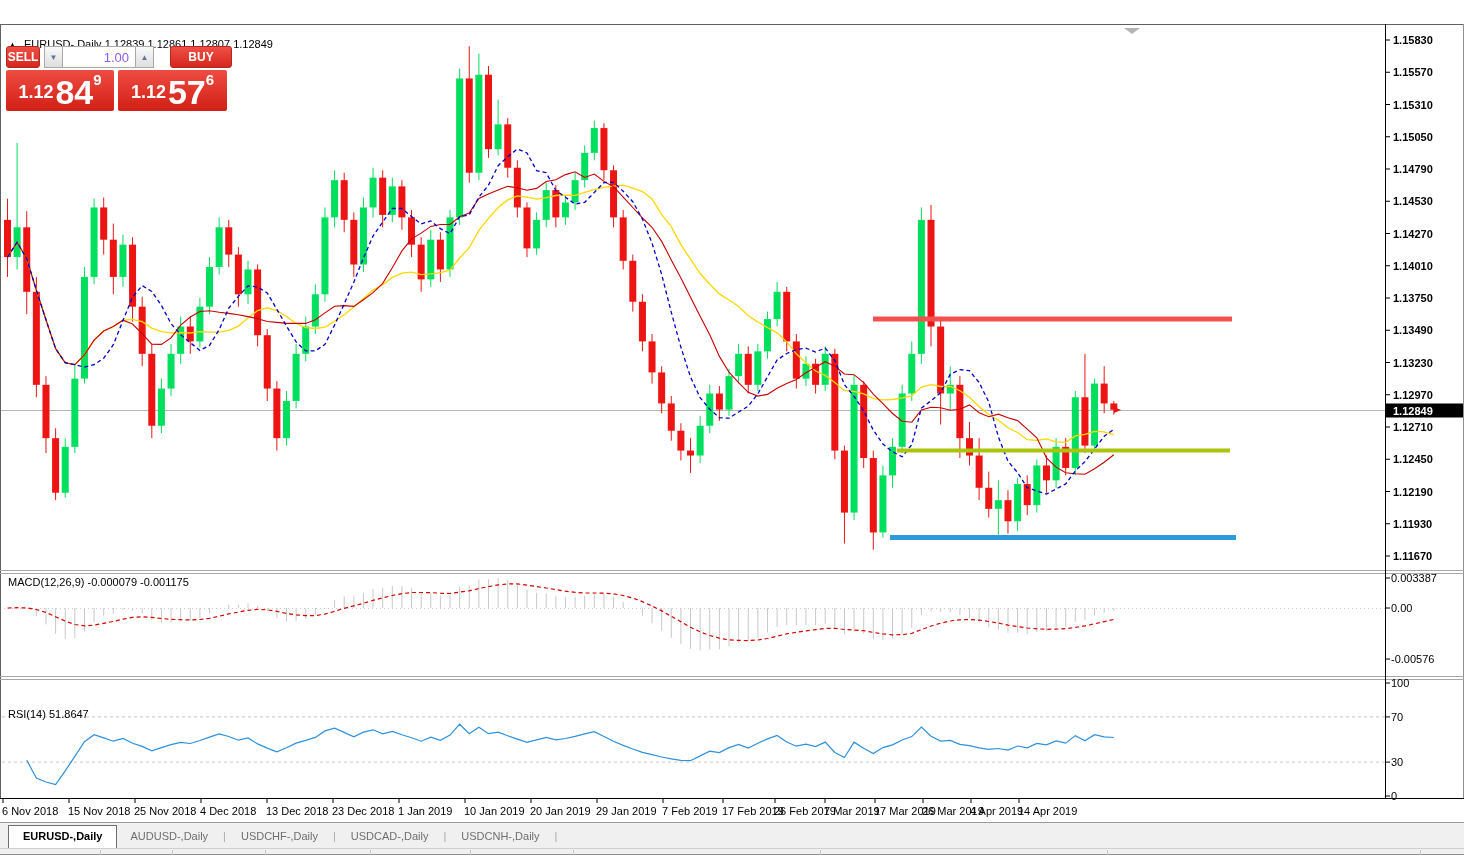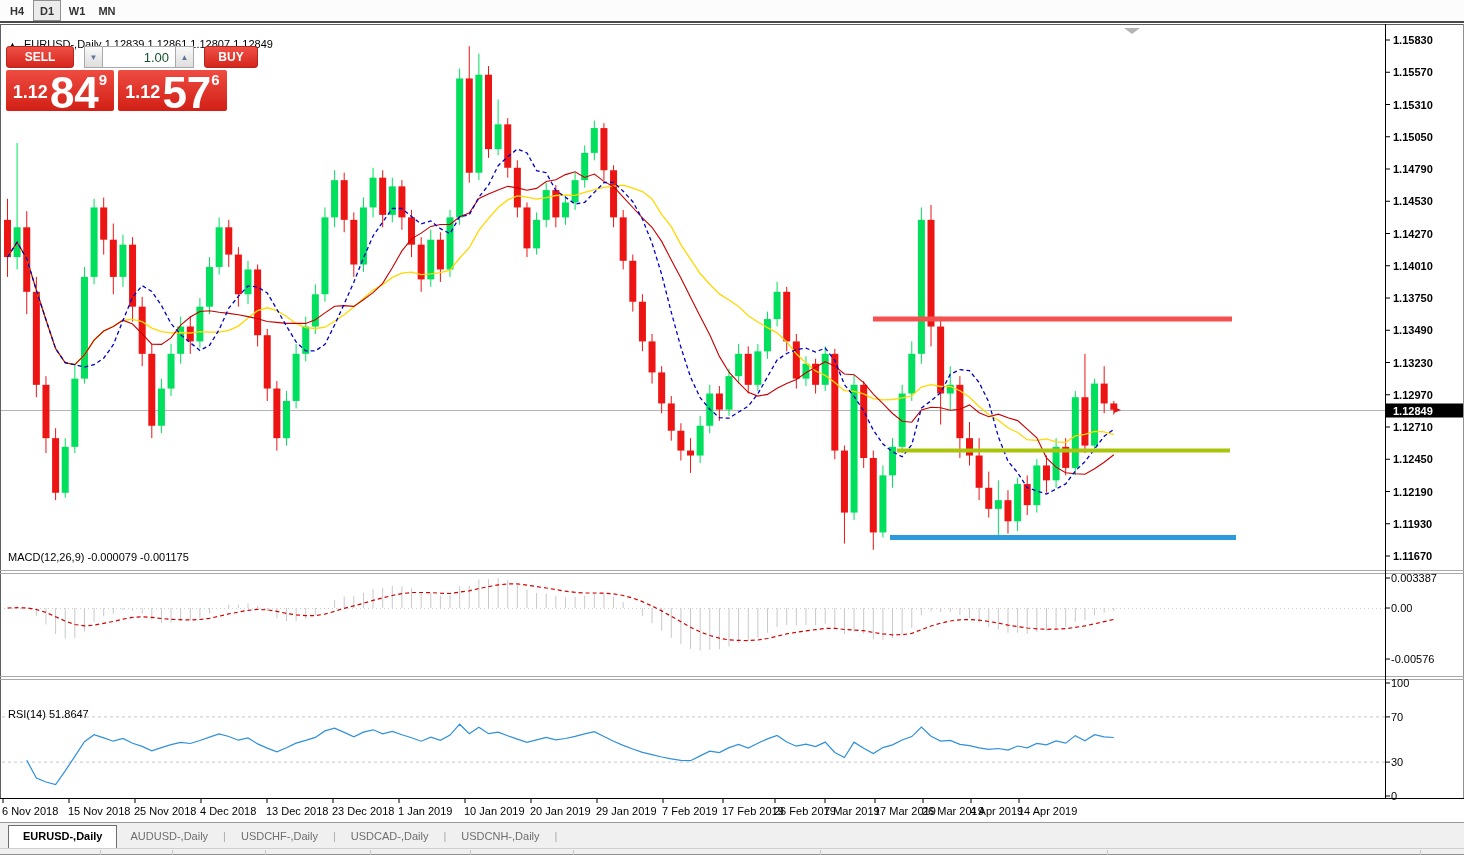--- a/index.html
+++ b/index.html
@@ -11,36 +11,36 @@
     border-bottom:2px solid #4a4a4a;display:flex;align-items:center;padding-left:3px;box-sizing:border-box;z-index:5;}
   .tfbtn{min-width:26px;height:19px;display:flex;align-items:center;justify-content:center;
     font-size:11px;font-weight:bold;color:#333;border:1px solid transparent;margin-right:2px;cursor:default;}
   .tfbtn.active{background:#ebebeb;border:1px solid #8f8f8f;}
   #chart-title{position:absolute;left:8px;top:38px;font-size:11px;font-weight:normal;color:#000;z-index:4;}
   #chart-title .tri{font-size:9px;margin-right:4px;}
   #trade-panel{position:absolute;left:6px;top:46px;z-index:4;}
   .tp-row1{display:flex;height:22px;}
   .btn-sell,.btn-buy{background:linear-gradient(#ef5047,#d6261c);color:#fff;font-size:12px;font-weight:bold;
     display:flex;align-items:center;justify-content:center;border:1px solid #b3271f;border-radius:3px;box-sizing:border-box;}
-  .btn-sell{width:68px;margin-right:10px;}
-  .btn-buy{width:54px;margin-left:10px;}
+  .btn-sell{width:34px;margin-right:4px;}
+  .btn-buy{width:62px;margin-left:16px;}
   .vol-btn{width:19px;background:linear-gradient(#f9f9f9,#dedede);border:1px solid #a9a9a9;display:flex;
     align-items:center;justify-content:center;font-size:8px;color:#5d749c;box-sizing:border-box;}
-  .vol-field{width:72px;border:1px solid #a9a9a9;border-left:none;border-right:none;font-size:13px;color:#14532d;
+  .vol-field{width:72px;border:1px solid #a9a9a9;border-left:none;border-right:none;font-size:13px;color:#8b5cf6;
     text-align:right;padding:0 6px 0 0;margin:0;box-sizing:border-box;font-family:"Liberation Sans",sans-serif;outline:none;}
   .tp-row2{display:flex;margin-top:2px;}
   .price-box{background:linear-gradient(#ee4c42,#d21f15);color:#fff;height:41px;display:flex;align-items:flex-end;
     justify-content:center;border-radius:2px;padding-bottom:4px;box-sizing:border-box;}
   .price-box.sell{width:108px;margin-right:4px;}
   .price-box.buy{width:109px;}
   .pb-prefix{font-size:18px;font-weight:bold;margin:0 2px 4px 0;}
-  .pb-big{font-size:44px;font-weight:bold;line-height:29px;}
+  .pb-big{font-size:34px;font-weight:bold;line-height:29px;}
   .pb-sup{font-size:15px;font-weight:bold;align-self:flex-start;margin-top:1px;}
   #macd-label,#rsi-label{position:absolute;font-size:11px;color:#000;z-index:4;}
-  #macd-label{left:8px;top:551px;text-align:right;}
+  #macd-label{left:8px;top:576px;text-align:right;}
   #rsi-label{left:8px;top:708px;}
   #tabbar{position:absolute;left:0;top:822px;width:1464px;height:26px;background:#f0f0f0;
     border-top:1px solid #9a9a9a;display:flex;align-items:flex-end;box-sizing:border-box;z-index:5;}
   .tab{font-size:11px;white-space:nowrap;}
   .tab.active{background:#fff;border:1px solid #6e6e6e;border-bottom:none;padding:4px 14px 6px;font-weight:bold;
     margin-left:8px;color:#000;}
   .tab.inactive{color:#6e6e6e;padding:4px 13px 6px;}
   .tabsep{color:#aaa;font-size:11px;padding:4px 2px 6px;}
   #statusbar{position:absolute;left:0;top:848px;width:1464px;height:7px;background:#f0f0f0;
     border-top:1px solid #cfcfcf;border-bottom:1px solid #8f8f8f;box-sizing:border-box;z-index:5;}
@@ -516,26 +516,20 @@
         <text x="874" y="815" font-size="11" fill="#000">17 Mar 2019</text>
         <line x1="923" y1="799" x2="923" y2="803" stroke="#000"></line>
         <text x="922" y="815" font-size="11" fill="#000">26 Mar 2019</text>
         <line x1="971" y1="799" x2="971" y2="803" stroke="#000"></line>
         <text x="970" y="815" font-size="11" fill="#000">4 Apr 2019</text>
         <line x1="1019" y1="799" x2="1019" y2="803" stroke="#000"></line>
         <text x="1018" y="815" font-size="11" fill="#000">14 Apr 2019</text>
       </g>
     </svg>
 
-  <div id="toolbar">
-      <div class="tfbtn">H4</div>
-      <div class="tfbtn active">D1</div>
-      <div class="tfbtn">W1</div>
-      <div class="tfbtn">MN</div>
-    </div>
 
   <div id="chart-title">
     <span class="tri">▲</span>
     <span>EURUSD-,Daily</span>
     <span> </span>
     <span>1.12839 1.12861 1.12807 1.12849</span>
   </div>
 
   <div id="trade-panel">
     <div class="tp-row1">

